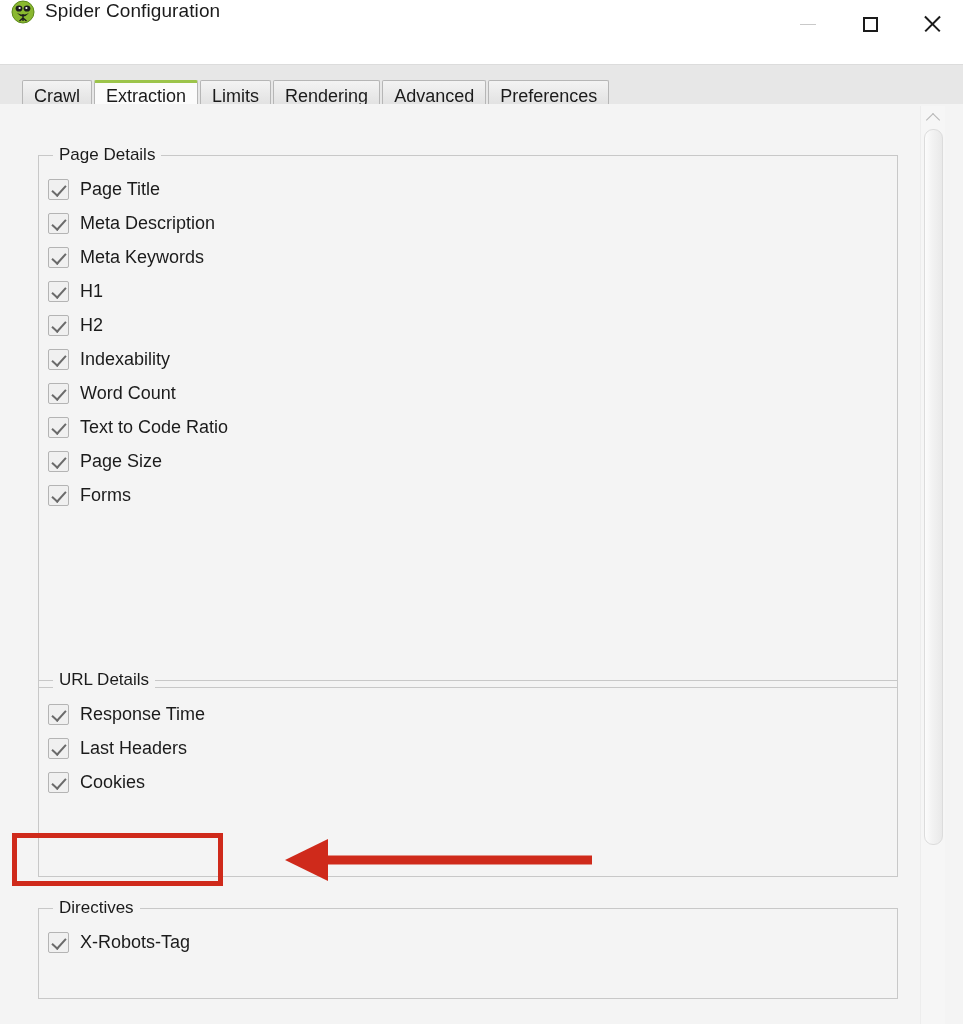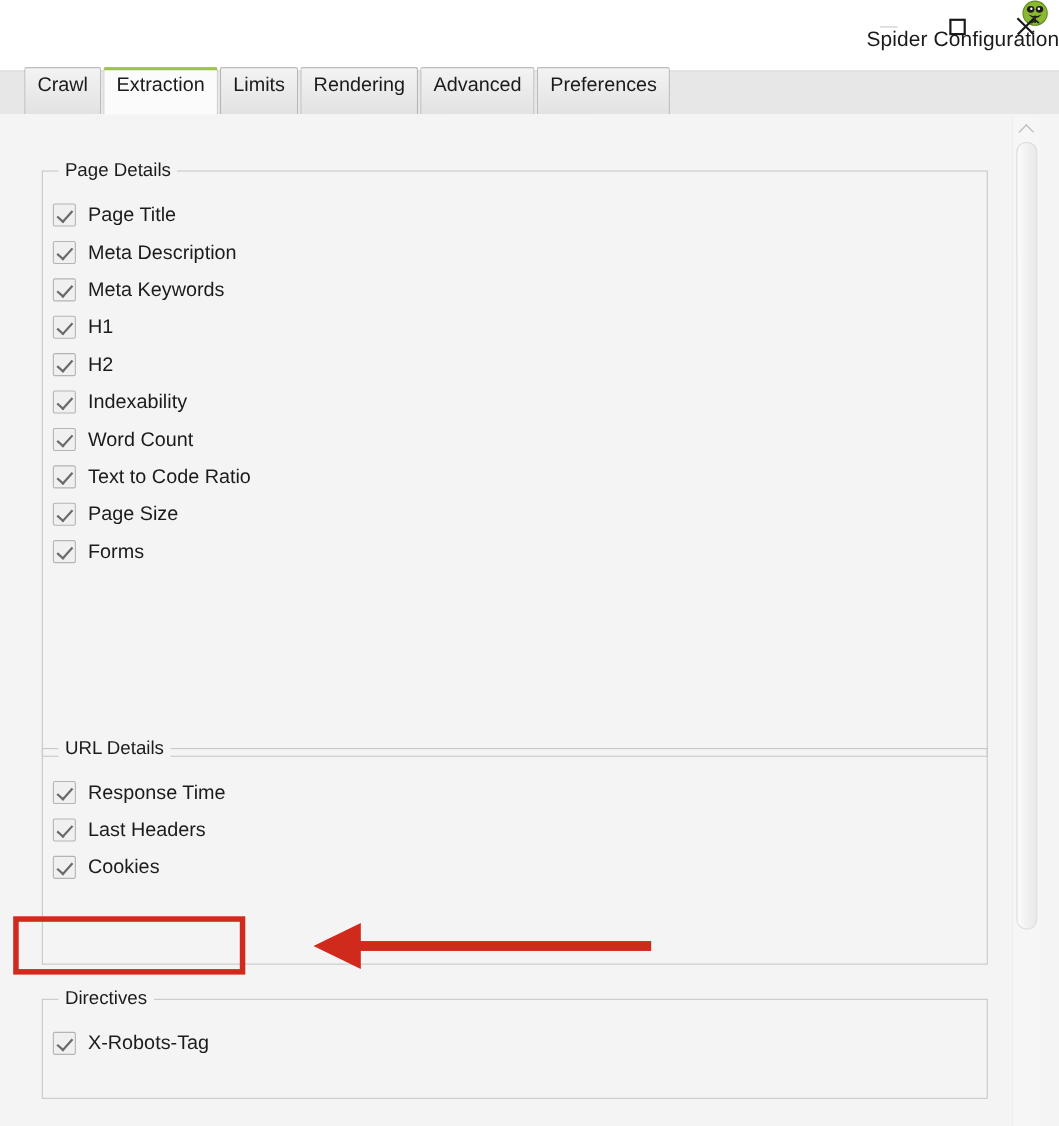--- a/index.html
+++ b/index.html
@@ -14,22 +14,21 @@
     overflow: hidden;
     position: relative;
   }
 
   
   .titlebar {
     position: relative;
     height: 64px;
     background: #ffffff;
     display: flex;
-    align-items: flex-end;
-    flex-direction: column;
+    align-items: flex-start;
   }
   .title-icon {
     width: 26px;
     height: 26px;
     margin-left: 10px;
     margin-right: 9px;
     flex: 0 0 auto;
     position: relative;
   }
   .title-text {
@@ -93,21 +92,21 @@
     height: 40px;
     background: #e7e7e7;
     border-top: 1px solid #dcdcdc;
     display: flex;
     align-items: flex-end;
     padding-left: 22px;
     box-sizing: border-box;
   }
   .tab {
     position: relative;
-    height: 43px;
+    height: 24px;
     line-height: 30px;
     padding: 0 11px;
     margin-right: 2px;
     font-size: 18px;
     color: #1b1b1b;
     background: linear-gradient(to bottom, #f3f3f3 0%, #e2e2e2 100%);
     border: 1px solid #b6b6b6;
     border-bottom: none;
     box-sizing: border-box;
     white-space: nowrap;
@@ -159,21 +158,21 @@
     color: #1b1b1b;
     white-space: nowrap;
   }
   .group-body {
     padding: 16px 0 12px 0;
   }
 
   
   .cb-row {
     display: flex;
-    align-items: flex-end;
+    align-items: center;
     height: 34px;
     padding-left: 9px;
     position: relative;
   }
   .cb-box {
     width: 21px;
     height: 21px;
     flex: 0 0 auto;
     background: #f0f0f0;
     border: 1px solid #b4b4b4;

